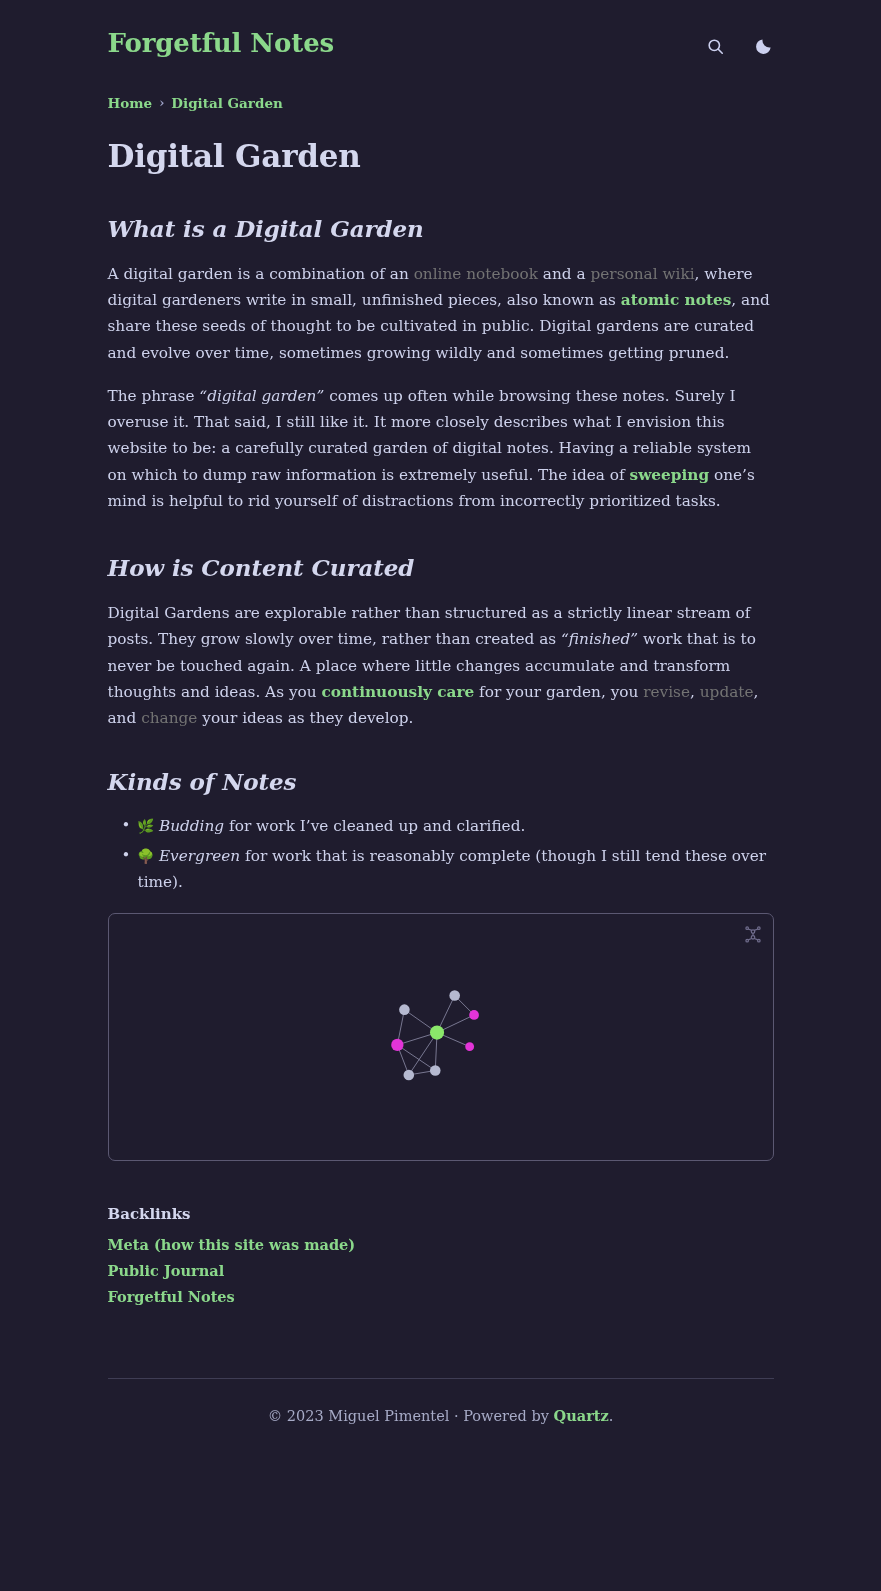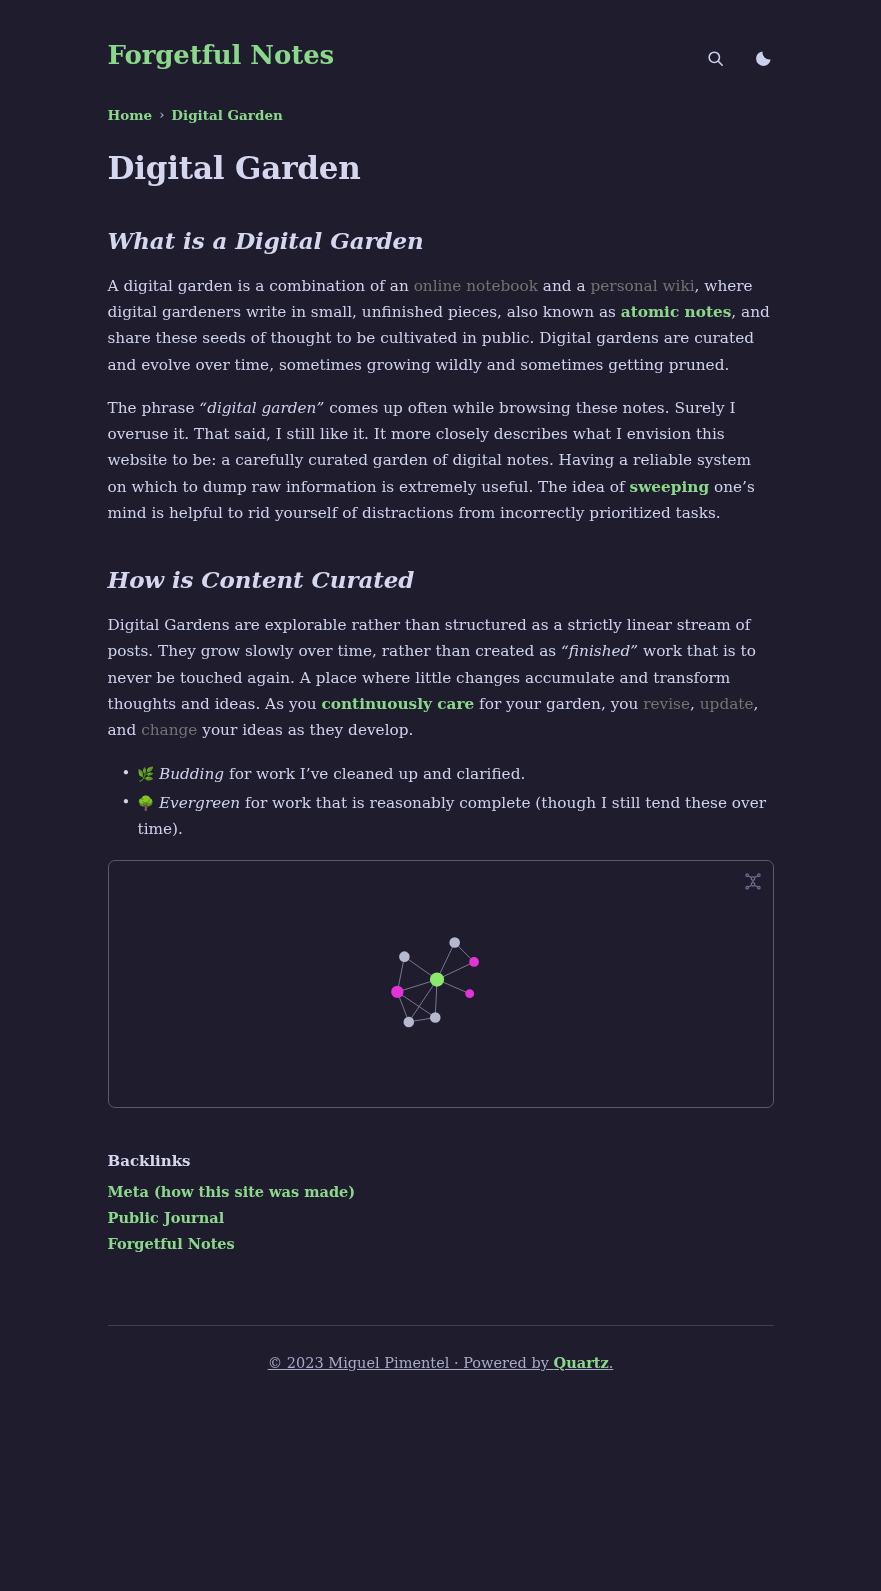--- a/index.html
+++ b/index.html
@@ -19,21 +19,21 @@
   body{
     width:881px;
     min-height:1591px;
     background:var(--bg);
     font-family:"DejaVu Serif","Liberation Serif",serif;
     color:var(--text);
     -webkit-font-smoothing:antialiased;
   }
   .page{
     width:794px;
-    margin:12px auto;
+    margin:0 auto;
     padding:0;
     position:relative;
   }
   .inner{
     padding:0 64px 0 64px;
   }
 
   
   .site-header{
     display:flex;
@@ -226,21 +226,20 @@
     margin:0;
   }
   .footer-inner{
     text-align:center;
     padding-top:28px;
   }
   .copyright{
     font-size:14.5px;
     color:#a7abc7;
     margin:0;
-    text-decoration:underline;
   }
   .copyright a{
     color:var(--accent);
     font-weight:700;
     text-decoration:none;
     cursor:pointer;
   }
 </style>
 </head>
 <body>
@@ -274,20 +273,21 @@
     <h1 class="page-title">Digital Garden</h1>
 
 
     <h2 class="sec">What is a Digital Garden</h2>
     <p class="body"><span>A digital garden is a combination of an </span><b>online notebook</b><span> and a </span><b>personal wiki</b><span>, where digital gardeners write in small, unfinished pieces, also known as </span><a class="inline">atomic notes</a><span>, and share these seeds of thought to be cultivated in public. Digital gardens are curated and evolve over time, sometimes growing wildly and sometimes getting pruned.</span></p>
     <p class="body"><span>The phrase </span><i>“digital garden”</i><span> comes up often while browsing these notes. Surely I overuse it. That said, I still like it. It more closely describes what I envision this website to be: a carefully curated garden of digital notes. Having a reliable system on which to dump raw information is extremely useful. The idea of </span><a class="inline">sweeping</a><span> one’s mind is helpful to rid yourself of distractions from incorrectly prioritized tasks.</span></p>
 
     <h2 class="sec">How is Content Curated</h2>
     <p class="body"><span>Digital Gardens are explorable rather than structured as a strictly linear stream of posts. They grow slowly over time, rather than created as </span><i>“finished”</i><span> work that is to never be touched again. A place where little changes accumulate and transform thoughts and ideas. As you </span><a class="inline">continuously care</a><span> for your garden, you </span><b>revise</b><span>, </span><b>update</b><span>, and </span><b>change</b><span> your ideas as they develop.</span></p>
 
+    <h2 class="sec kinds">Kinds of Notes</h2>
     <ul class="kinds">
         <li><span class="emoji">🌿</span><i>Budding</i><span> for work I’ve cleaned up and clarified.</span></li>
         <li><span class="emoji">🌳</span><i>Evergreen</i><span> for work that is reasonably complete (though I still tend these over time).</span></li>
       </ul>
 
     <div class="graph-panel">
       <span class="graph-expand">
         <svg width="20" height="20" viewBox="0 0 24 24" fill="none" stroke="currentColor" stroke-width="1.5">
           <circle cx="12" cy="9" r="2.1"></circle>
           <circle cx="12" cy="16" r="2.1"></circle>

